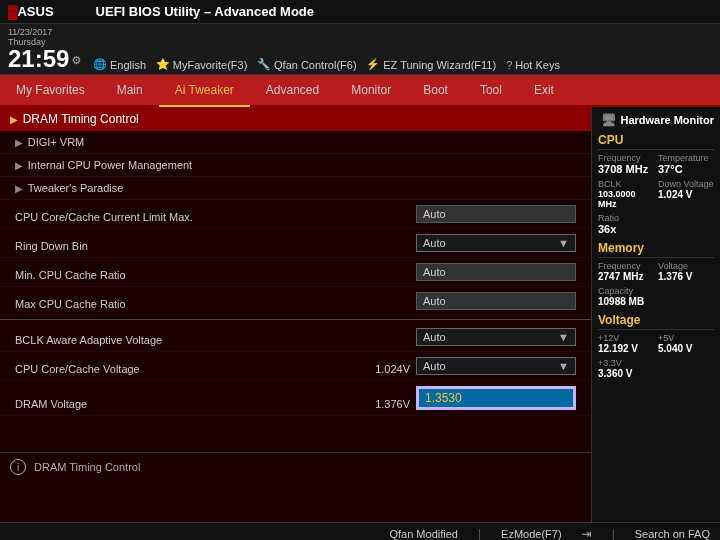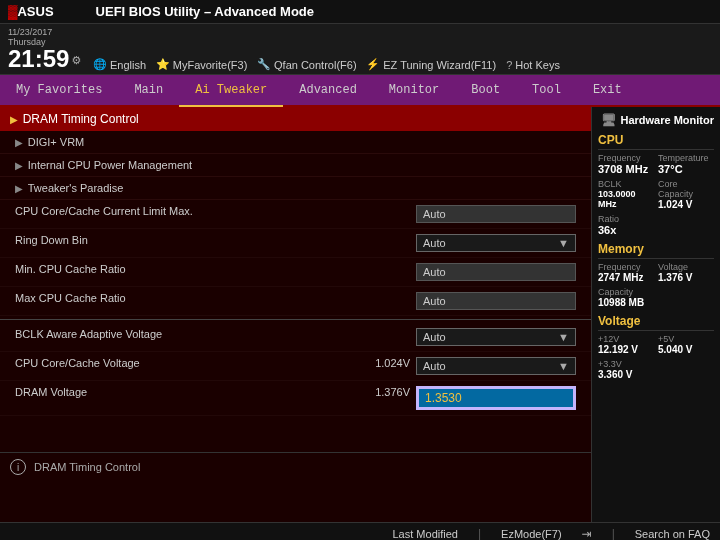--- a/index.html
+++ b/index.html
@@ -62,24 +62,23 @@
       font-size: 11px;
       display: flex;
       align-items: center;
       gap: 3px;
       cursor: pointer;
     }
     .info-icon { color: #aaa; font-size: 11px; }
 
     
     #navtabs {
-      background: #701a75;
+      background: #b91c1c;
       display: flex;
       border-bottom: 2px solid #8b0000;
-      font-family: Liberation Mono, monospace;
     }
     .nav-tab {
       padding: 8px 16px;
       color: #ccc;
       cursor: pointer;
       font-size: 12px;
       white-space: nowrap;
     }
     .nav-tab.active { color: #f0c040; border-bottom: 2px solid #f0c040; margin-bottom: -2px; }
 
@@ -118,21 +117,21 @@
       cursor: pointer;
       display: flex;
       align-items: center;
       gap: 5px;
       border-bottom: 1px solid #2a0a0a;
     }
     .sub-section .arrow { color: #888; font-size: 10px; }
 
     .setting-row {
       display: flex;
-      align-items: flex-start;
+      align-items: flex-end;
       padding: 5px 15px;
       border-bottom: 1px solid #220808;
       min-height: 28px;
     }
     .setting-label {
       flex: 1;
       color: #ccc;
       font-size: 11px;
     }
     .setting-value {
@@ -396,21 +395,21 @@
         <div class="hw-label">Temperature</div>
         <div class="hw-value">37°C</div>
       </div>
     </div>
     <div class="hw-grid">
       <div>
         <div class="hw-label">BCLK</div>
         <div class="hw-value" style="font-size:9px;">103.0000 MHz</div>
       </div>
       <div>
-        <div class="hw-label">Core Capacity</div>
+        <div class="hw-label">Down Voltage</div>
         <div class="hw-value" style="font-size:10px;">1.024 V</div>
       </div>
     </div>
     <div class="hw-single">
       <div class="hw-label">Ratio</div>
       <div class="hw-value">36x</div>
     </div>
 
     <div class="hw-section-title">Memory</div>
     <div class="hw-grid">
@@ -441,19 +440,19 @@
     </div>
     <div class="hw-single">
       <div class="hw-label">+3.3V</div>
       <div class="hw-value" style="font-size:10px;">3.360 V</div>
     </div>
   </div>
 
 </div>
 
 <div id="bottom-bar">
-  <span class="bottom-link">Last Modified</span>
+  <span class="bottom-link">Qfan Modified</span>
   <span class="separator">|</span>
   <span class="bottom-link">EzMode(F7)</span>
   <span style="color:#aaa;font-size:12px;">⇥</span>
   <span class="separator">|</span>
   <span class="bottom-link">Search on FAQ</span>
 </div>
 
 </body></html>

